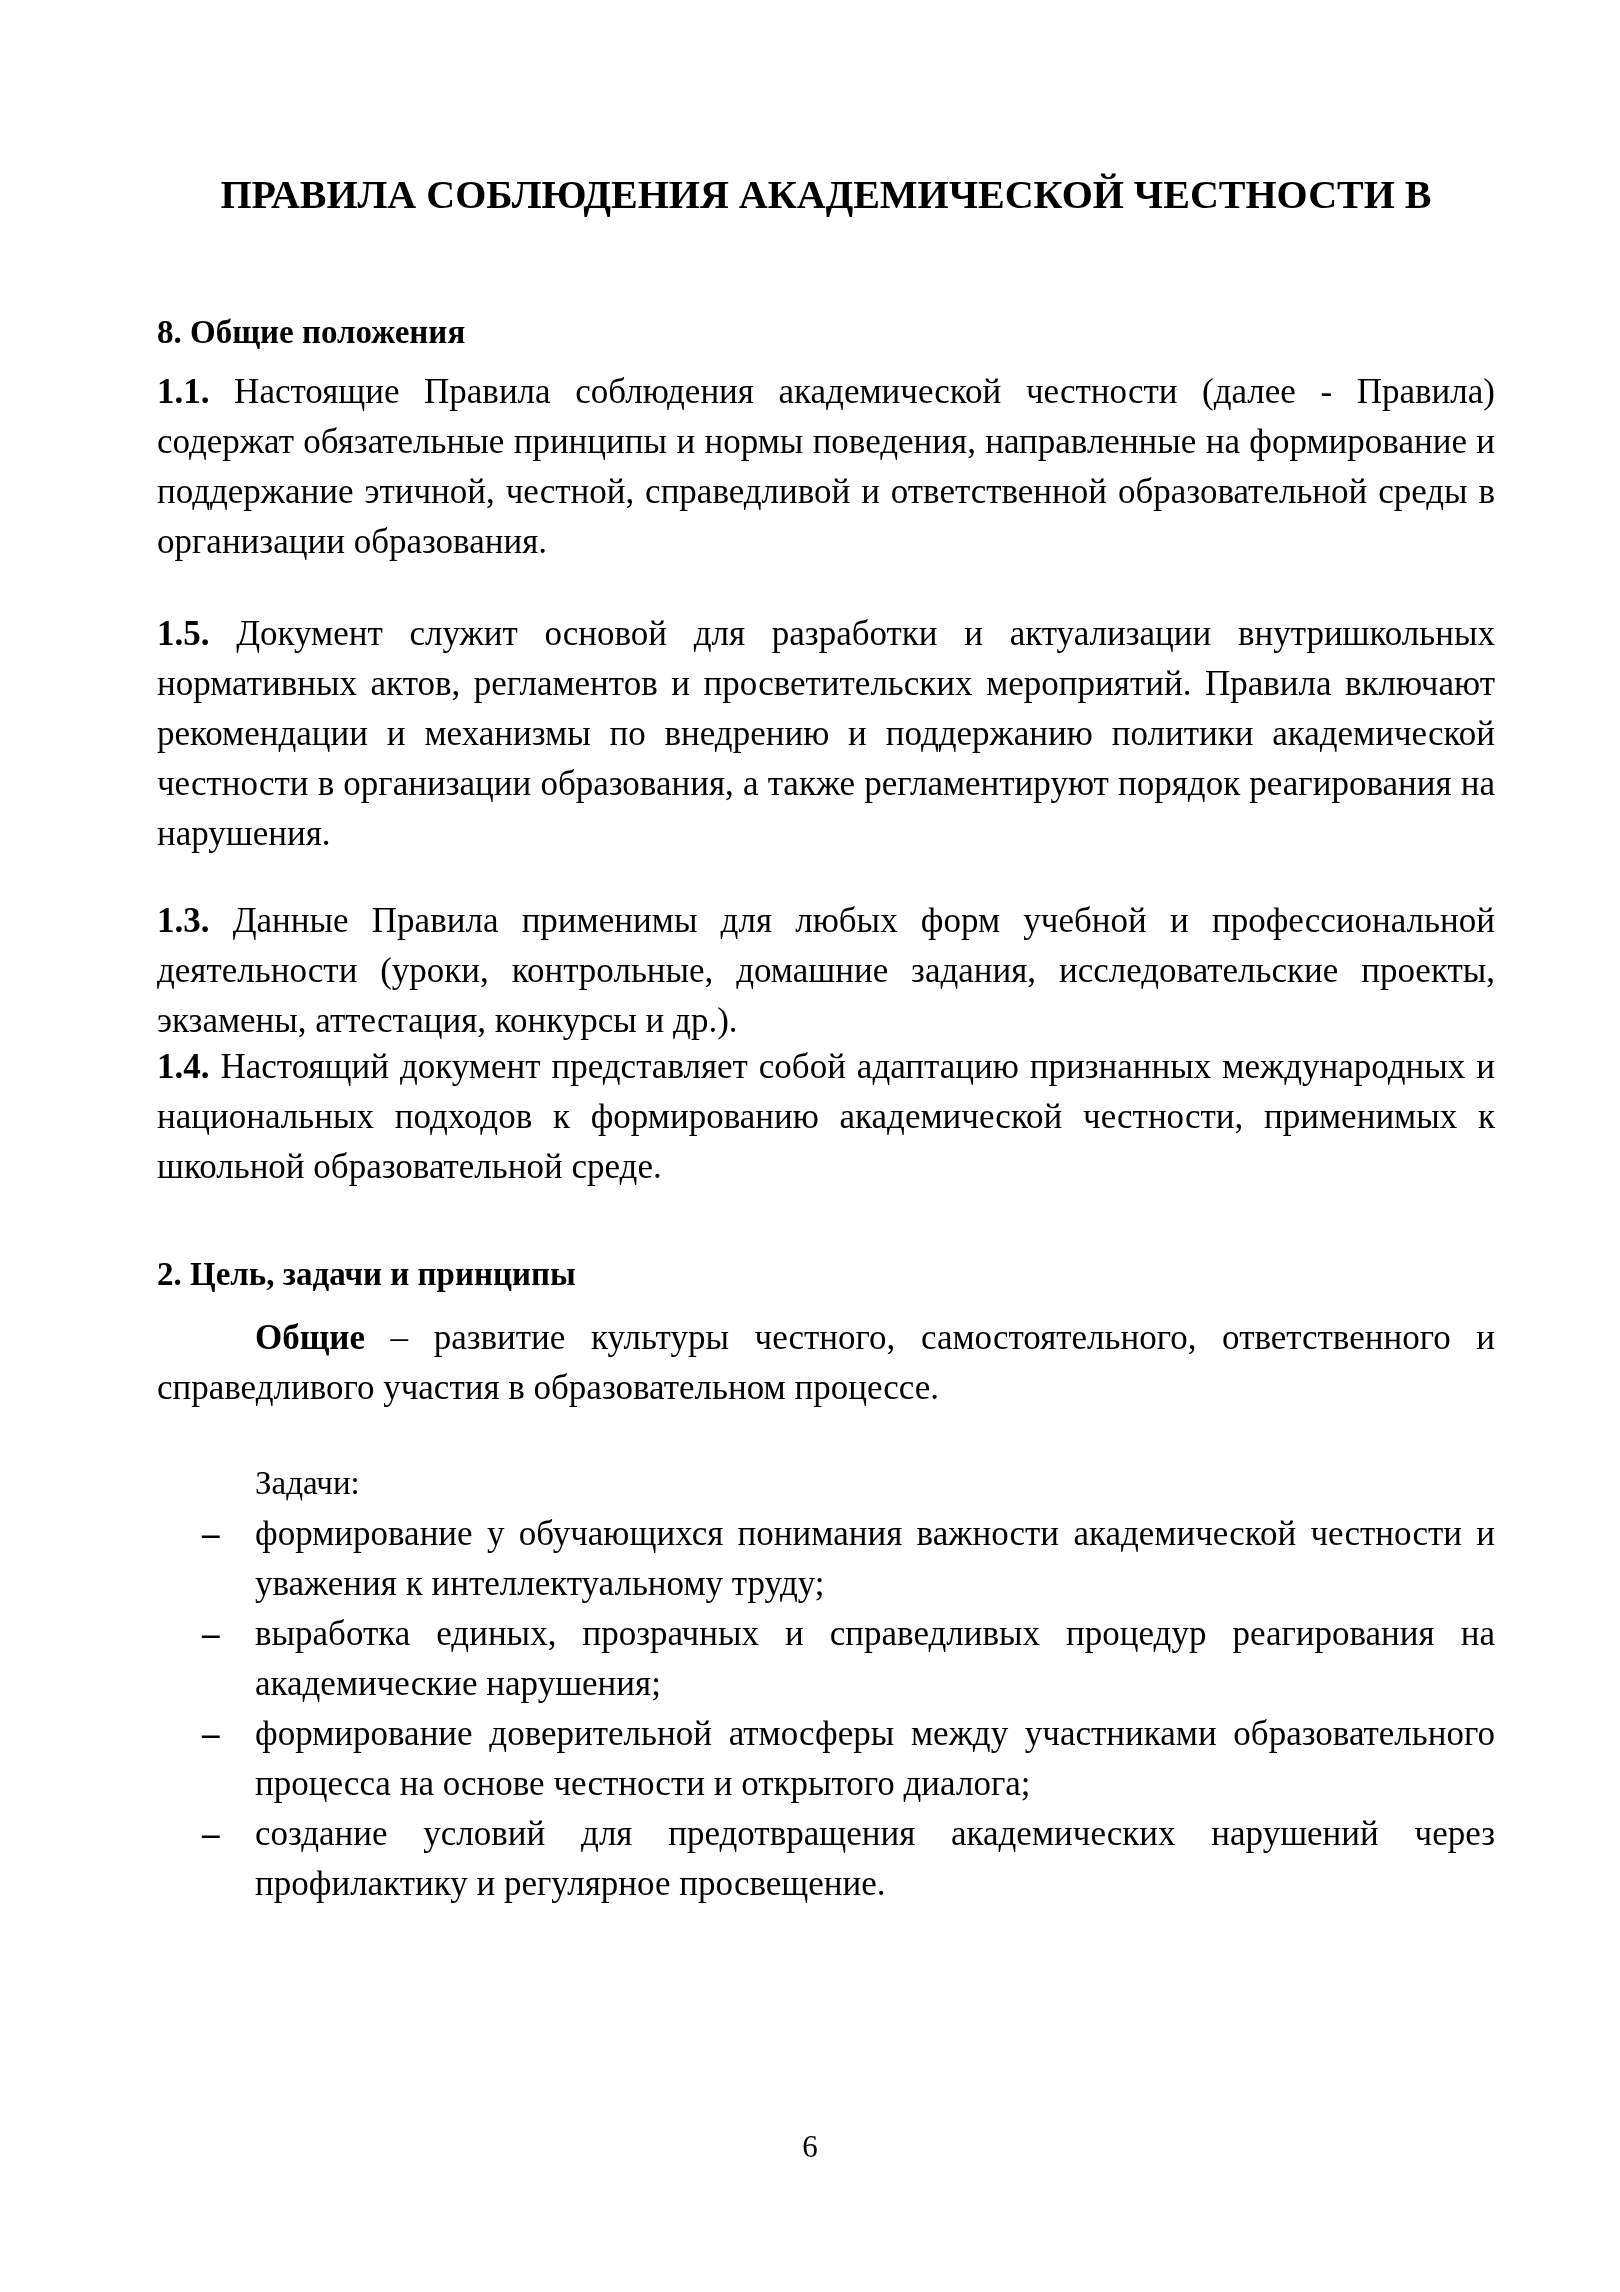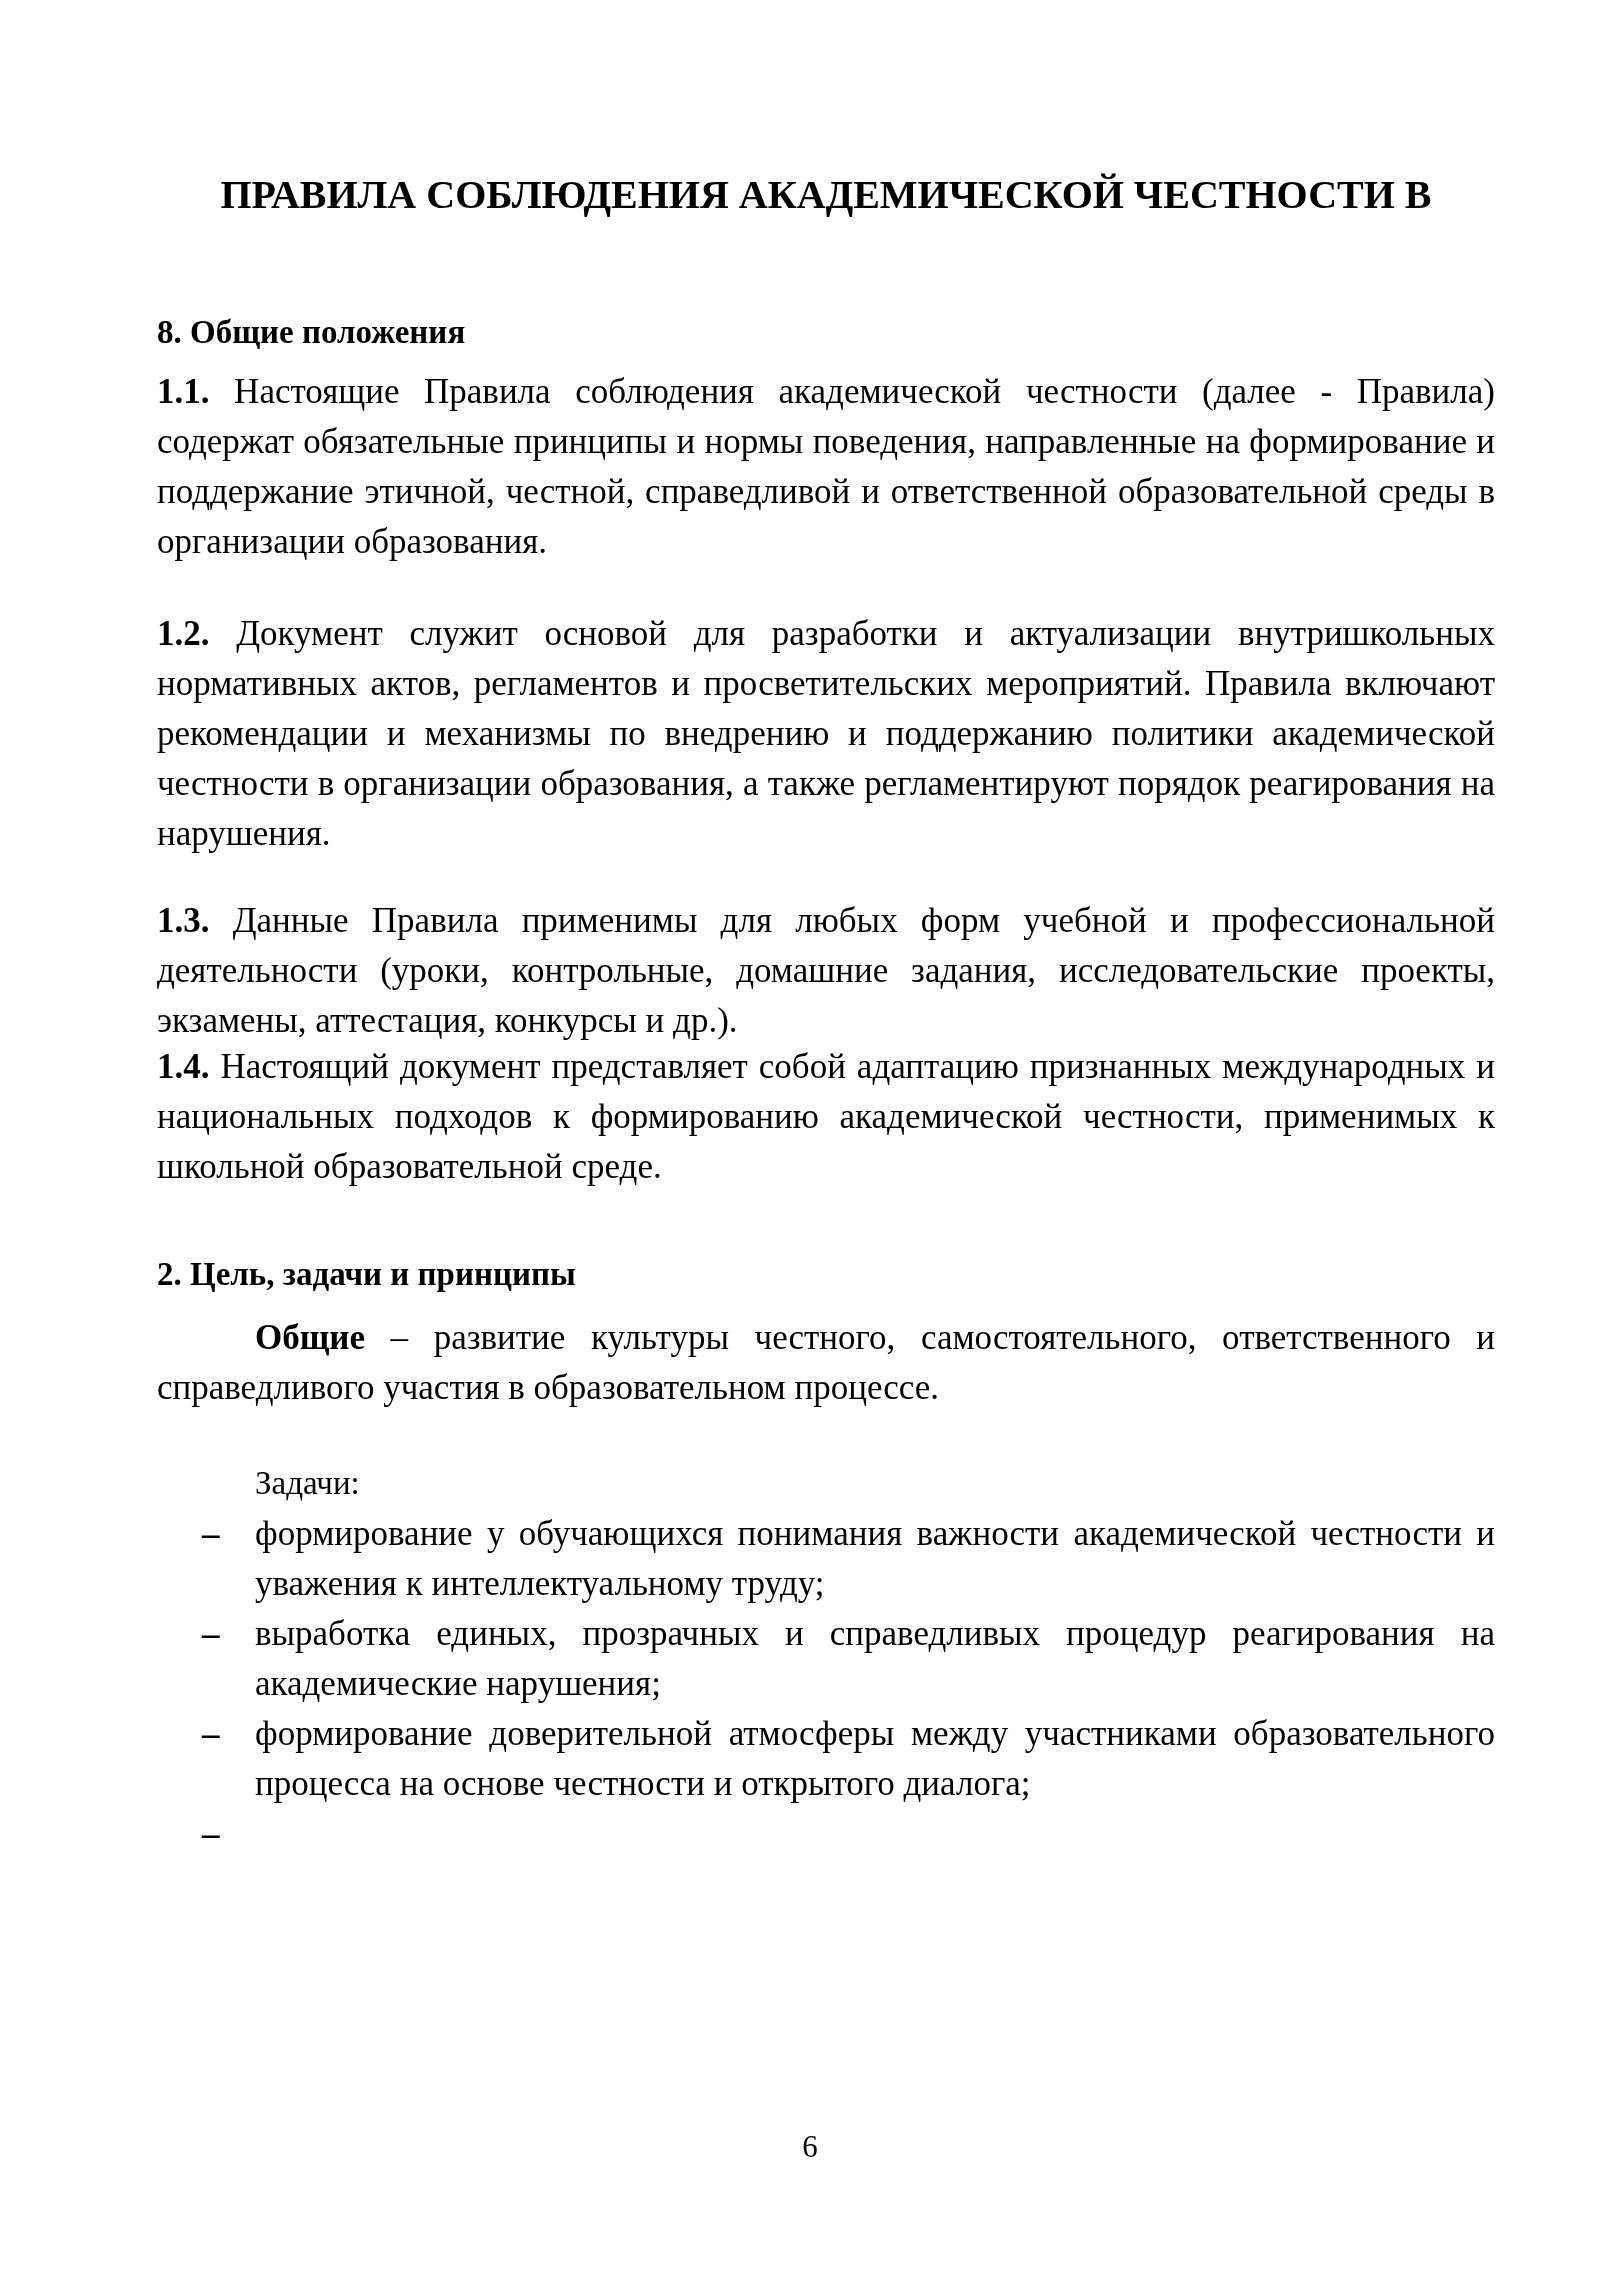--- a/index.html
+++ b/index.html
@@ -55,21 +55,21 @@
     <div>ПРАВИЛА СОБЛЮДЕНИЯ АКАДЕМИЧЕСКОЙ ЧЕСТНОСТИ В</div>
   </div>
 
   <div class="h1" style="top:313px;">8. Общие положения</div>
 
   <div class="para" style="top:367px;">
     <b>1.1.</b><span> Настоящие Правила соблюдения академической честности (далее - Правила) содержат обязательные принципы и нормы поведения, направленные на формирование и поддержание этичной, честной, справедливой и ответственной образовательной среды в организации образования.</span>
   </div>
 
   <div class="para" style="top:609px;">
-    <b>1.2.</b><span> Документ служит основой для разработки и актуализации внутришкольных нормативных актов, регламентов и просветительских мероприятий. Правила включают рекомендации и механизмы по внедрению и поддержанию политики академической честности в организации образования, а также регламентируют порядок реагирования на нарушения.</span>
+    <b>1.5.</b><span> Документ служит основой для разработки и актуализации внутришкольных нормативных актов, регламентов и просветительских мероприятий. Правила включают рекомендации и механизмы по внедрению и поддержанию политики академической честности в организации образования, а также регламентируют порядок реагирования на нарушения.</span>
   </div>
 
   <div class="para" style="top:896px;">
     <b>1.3.</b><span> Данные Правила применимы для любых форм учебной и профессиональной деятельности (уроки, контрольные, домашние задания, исследовательские проекты, экзамены, аттестация, конкурсы и др.).</span>
   </div>
 
   <div class="para" style="top:1042px;">
     <b>1.4.</b><span> Настоящий документ представляет собой адаптацию признанных международных и национальных подходов к формированию академической честности, применимых к школьной образовательной среде.</span>
   </div>
 
@@ -89,19 +89,20 @@
     <li>
       <span class="dash">–</span>
       <span>выработка единых, прозрачных и справедливых процедур реагирования на академические нарушения;</span>
     </li>
     <li>
       <span class="dash">–</span>
       <span>формирование доверительной атмосферы между участниками образовательного процесса на основе честности и открытого диалога;</span>
     </li>
     <li>
       <span class="dash">–</span>
+      <span>создание условий для предотвращения академических нарушений через профилактику и регулярное просвещение.</span>
     </li>
   </ul>
 
 </div>
 
 <div class="page-number">6</div>
 
 
 </body></html>

